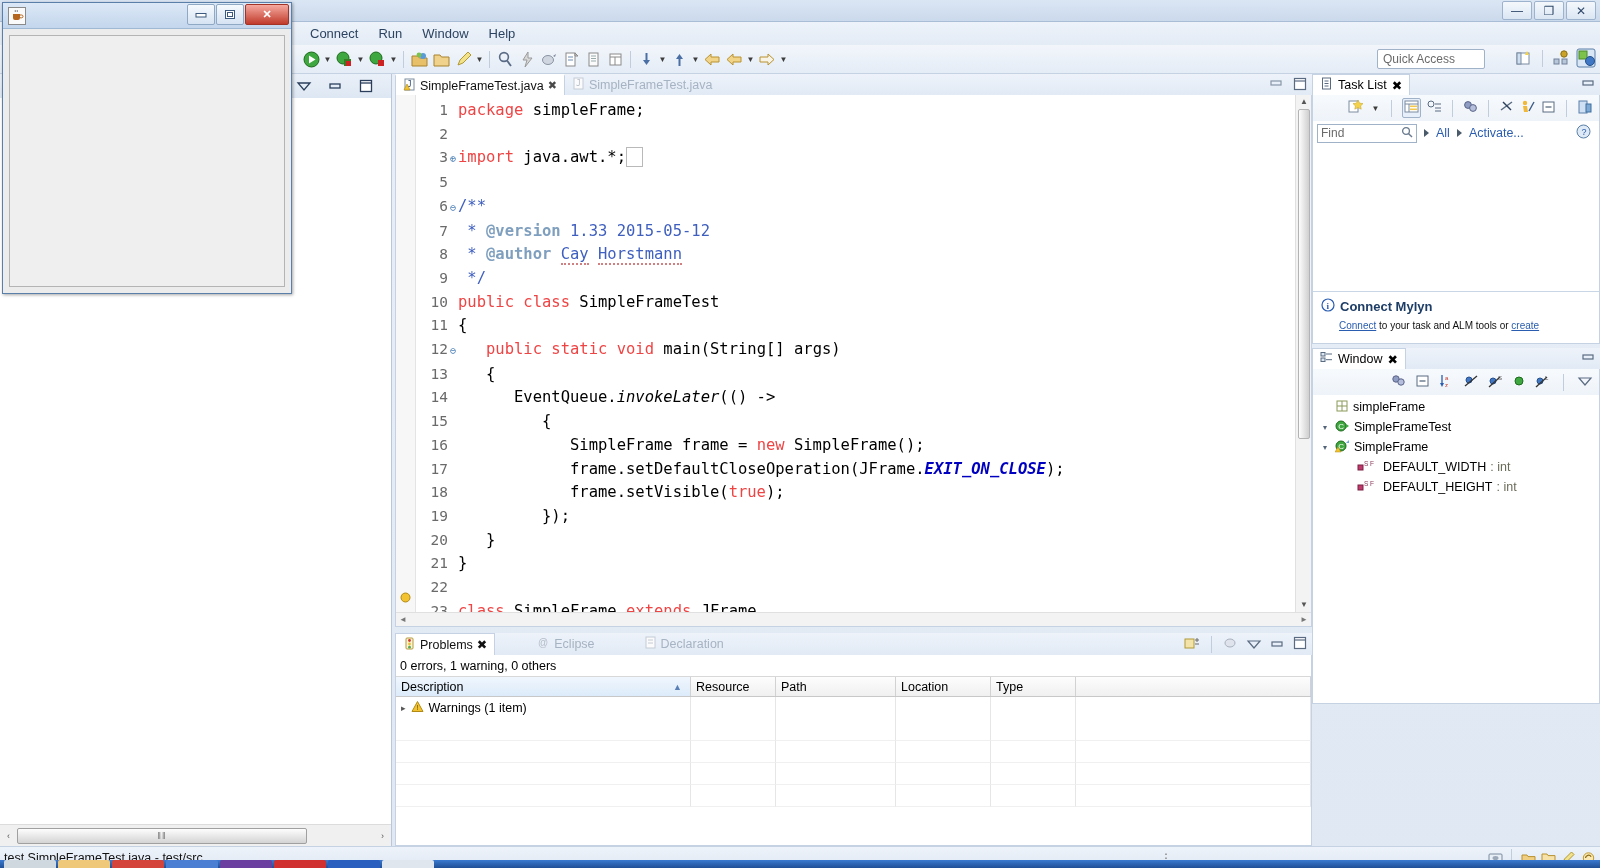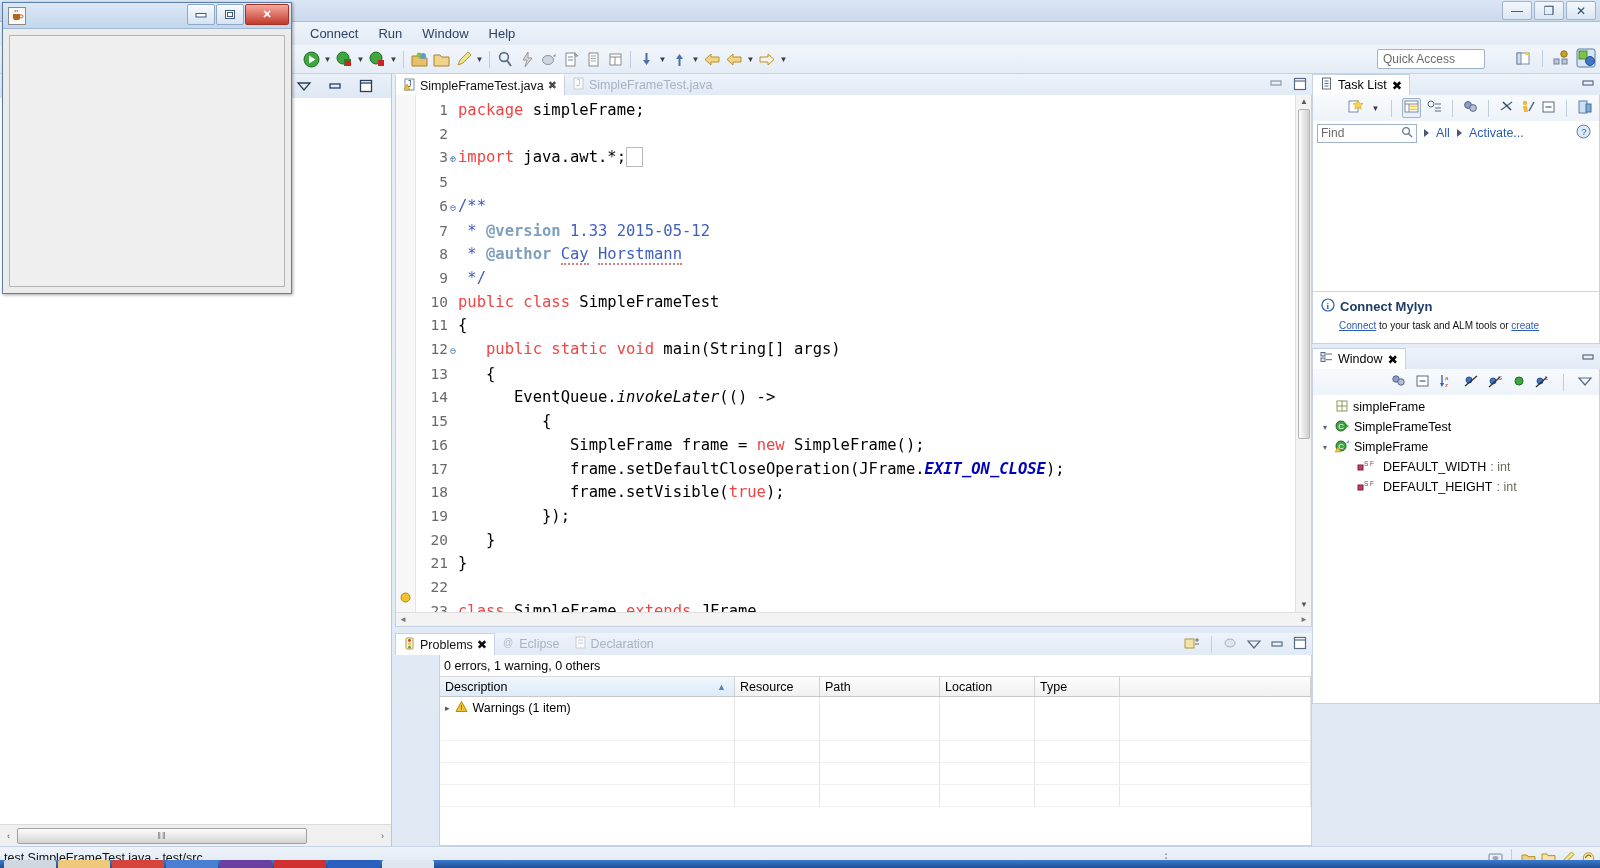--- a/index.html
+++ b/index.html
@@ -107,26 +107,26 @@
   .spell{border-bottom:2px dotted #d08080;}
   .vscroll{position:absolute;right:0;top:0;bottom:14px;width:16px;background:#f3f3f3;border-left:1px solid #e0e0e0;}
   .vs-thumb{position:absolute;left:2px;top:14px;width:12px;height:330px;
       background:linear-gradient(90deg,#fdfdfd,#cfcfcf);border:1px solid #b3b3b3;border-radius:2px;}
   .vs-up,.vs-dn{position:absolute;left:3px;width:10px;height:10px;color:#555;font-size:8px;text-align:center;}
   .hscroll-e{position:absolute;left:0;right:0;bottom:0;height:14px;background:#f3f3f3;border-top:1px solid #e0e0e0;
       display:flex;justify-content:space-between;align-items:center;color:#777;font-size:8px;padding:0 3px;}
 
   
   .problems-area{position:absolute;left:395px;top:559px;right:288px;bottom:0;}
-  .pv-tabrow{height:22px;display:flex;align-items:center;background:linear-gradient(#eef3fa,#e1eaf5);position:relative;}
+  .pv-tabrow{height:22px;display:flex;align-items:center;background:linear-gradient(#eef3fa,#e1eaf5);position:relative;gap:35px;}
   .pv-tab{height:22px;display:flex;align-items:center;gap:4px;padding:0 7px;font-size:12.5px;}
   .pv-tab.active{background:#fff;border:1px solid #c4d2e3;border-bottom:none;color:#111;}
   .pv-tab.inactive{color:#a6b3c2;}
   .pv-tools{position:absolute;right:4px;top:3px;display:flex;align-items:center;gap:7px;}
-  .pv-body{position:absolute;left:0;top:22px;right:0;bottom:0;background:#fff;border:1px solid #c4d2e3;border-top:none;margin-left:44px;}
+  .pv-body{position:absolute;left:0;top:22px;right:0;bottom:0;background:#fff;border:1px solid #c4d2e3;border-top:none;}
   .pv-summary{height:21px;display:flex;align-items:center;padding-left:4px;font-size:12.5px;}
   .pv-head{display:flex;height:21px;border-top:1px solid #d8d8d8;border-bottom:1px solid #c8c8c8;}
   .pv-th{border-right:1px solid #d2d2d2;display:flex;align-items:center;padding-left:5px;font-size:12.5px;
      background:linear-gradient(#fdfdfd,#f0f0f0);position:relative;}
   .pv-th.sorted{background:linear-gradient(#f0f6fd,#dcebfa);align-items:center;}
   .pv-row{display:flex;height:22px;align-items:center;}
   .pv-cell{border-right:1px solid #e6e6e6;height:22px;display:flex;align-items:center;padding-left:5px;font-size:12.5px;}
   .pv-gridrow{display:flex;height:22px;}
   .pv-gridcell{border-right:1px solid #e6e6e6;border-bottom:1px solid #f0f0f0;height:22px;}
 

